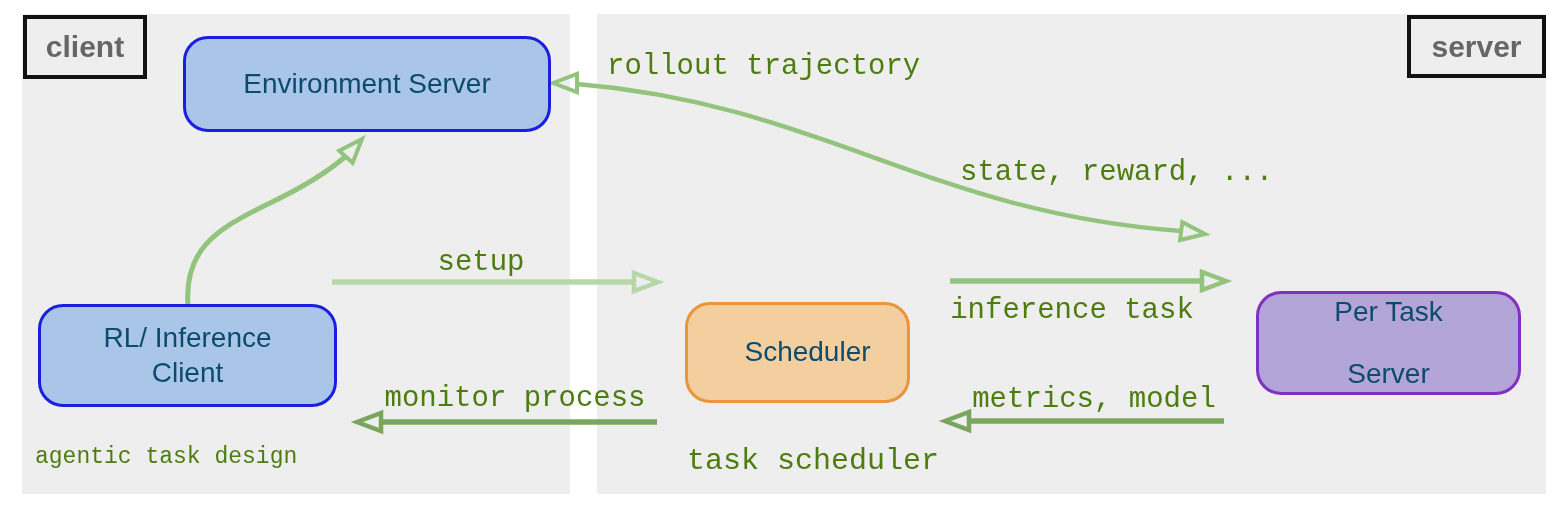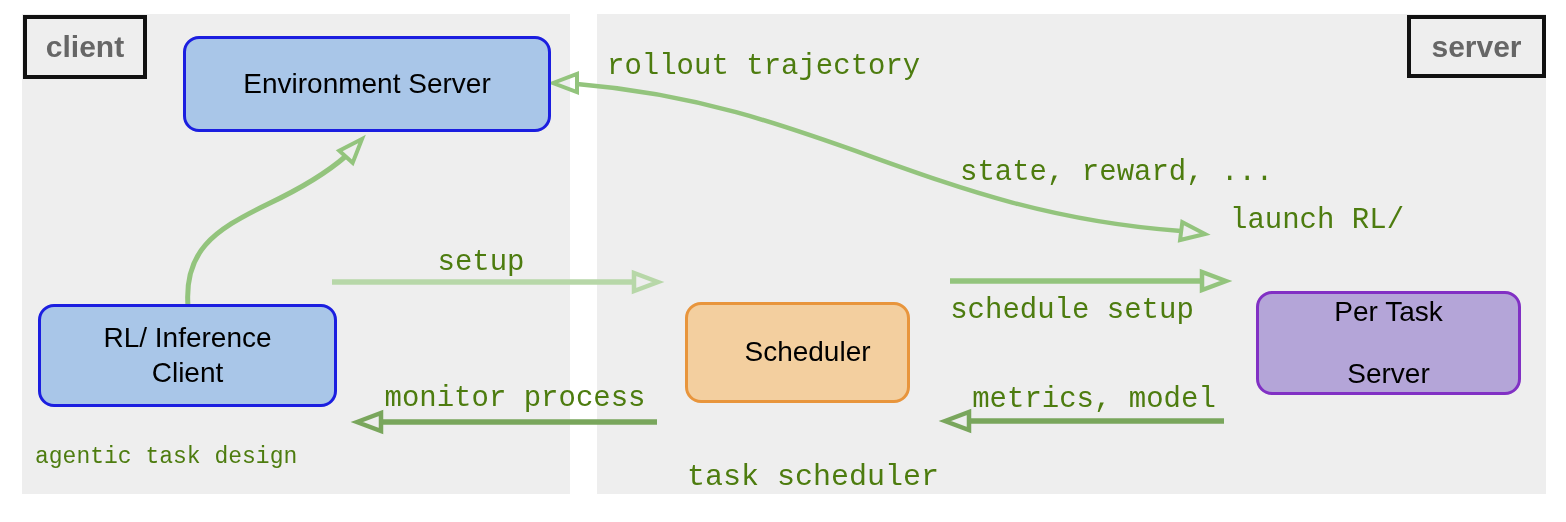--- a/index.html
+++ b/index.html
@@ -6,36 +6,36 @@
   body{width:1566px;height:522px;position:relative;overflow:hidden;
        font-family:"Liberation Sans",sans-serif;}
   .panel{position:absolute;background:#eeeeee;}
   #client-panel{left:22px;top:14px;width:548px;height:480px;}
   #server-panel{left:597px;top:14px;width:949px;height:480px;}
   .corner-box{position:absolute;border:4px solid #111111;background:#eeeeee;
        display:flex;align-items:center;justify-content:center;
        font-weight:bold;font-size:30px;color:#666666;box-sizing:border-box;}
   #client-corner{left:23px;top:15px;width:124px;height:64px;}
   #server-corner{left:1407px;top:15px;width:139px;height:63px;}
-  .node{position:absolute;box-sizing:border-box;border-radius:16px;
+  .node{position:absolute;box-sizing:border-box;border-radius:25px;
        display:flex;flex-direction:column;align-items:center;justify-content:center;
-       font-size:28px;color:#000000;text-align:center;line-height:1.22;}
+       font-size:28px;color:#0c4a6e;text-align:center;line-height:1.22;}
   #env-server{left:183px;top:36px;width:368px;height:96px;
        background:#a9c6e8;border:3px solid #1b1ee0;}
   #rl-client{left:38px;top:304px;width:299px;height:103px;
        background:#a9c6e8;border:3px solid #1b1ee0;text-align:right;}
   #scheduler{left:685px;top:302px;width:225px;height:101px;
        background:#f3cf9f;border:3px solid #e8953c;padding-left:20px;}
   #per-task-server{left:1256px;top:291px;width:265px;height:104px;
        background:#b4a5d8;border:3px solid #8130c4;gap:28px;}
   .hand{position:absolute;font-family:Liberation Mono, monospace;
        font-size:29px;color:#4d7c0f;white-space:nowrap;}
   .hand.centered{transform:translateX(-50%);}
   #caption-client{left:35px;top:444px;font-size:23px;}
-  #caption-server{left:687px;top:444px;font-size:30px;margin-top:16px;}
+  #caption-server{left:687px;top:444px;font-size:30px;}
   #lbl-rollout{left:607px;top:50px;}
   #lbl-state-reward{left:960px;top:156px;}
   #lbl-launch{left:1230px;top:202px;line-height:38px;white-space:nowrap;}
   #lbl-setup{left:481px;top:246px;text-align:right;}
   #lbl-schedule{left:1072px;top:294px;}
   #lbl-monitor{left:479px;top:382px;margin-left:36px;}
   #lbl-metrics{left:1094px;top:383px;}
   #arrow-layer{position:absolute;left:0;top:0;pointer-events:none;}
 </style>
 </head>
@@ -99,18 +99,17 @@
   <span>Per Task</span>
   <span>Server</span>
 </div>
 
 <div class="hand" id="caption-client">agentic task design</div>
 <div class="hand" id="caption-server">task scheduler</div>
 
 <div class="hand" id="lbl-rollout">rollout trajectory</div>
 <div class="hand" id="lbl-state-reward">state, reward, ...</div>
 <div class="hand" id="lbl-launch">
-  <span style="display:block">launch RL/</span>
 </div>
 <div class="hand centered" id="lbl-setup">setup</div>
-<div class="hand centered" id="lbl-schedule">schedule setup</div>
+<div class="hand centered" id="lbl-schedule">inference task</div>
 <div class="hand centered" id="lbl-monitor">monitor process</div>
 <div class="hand centered" id="lbl-metrics">metrics, model</div>
 
 </body></html>

